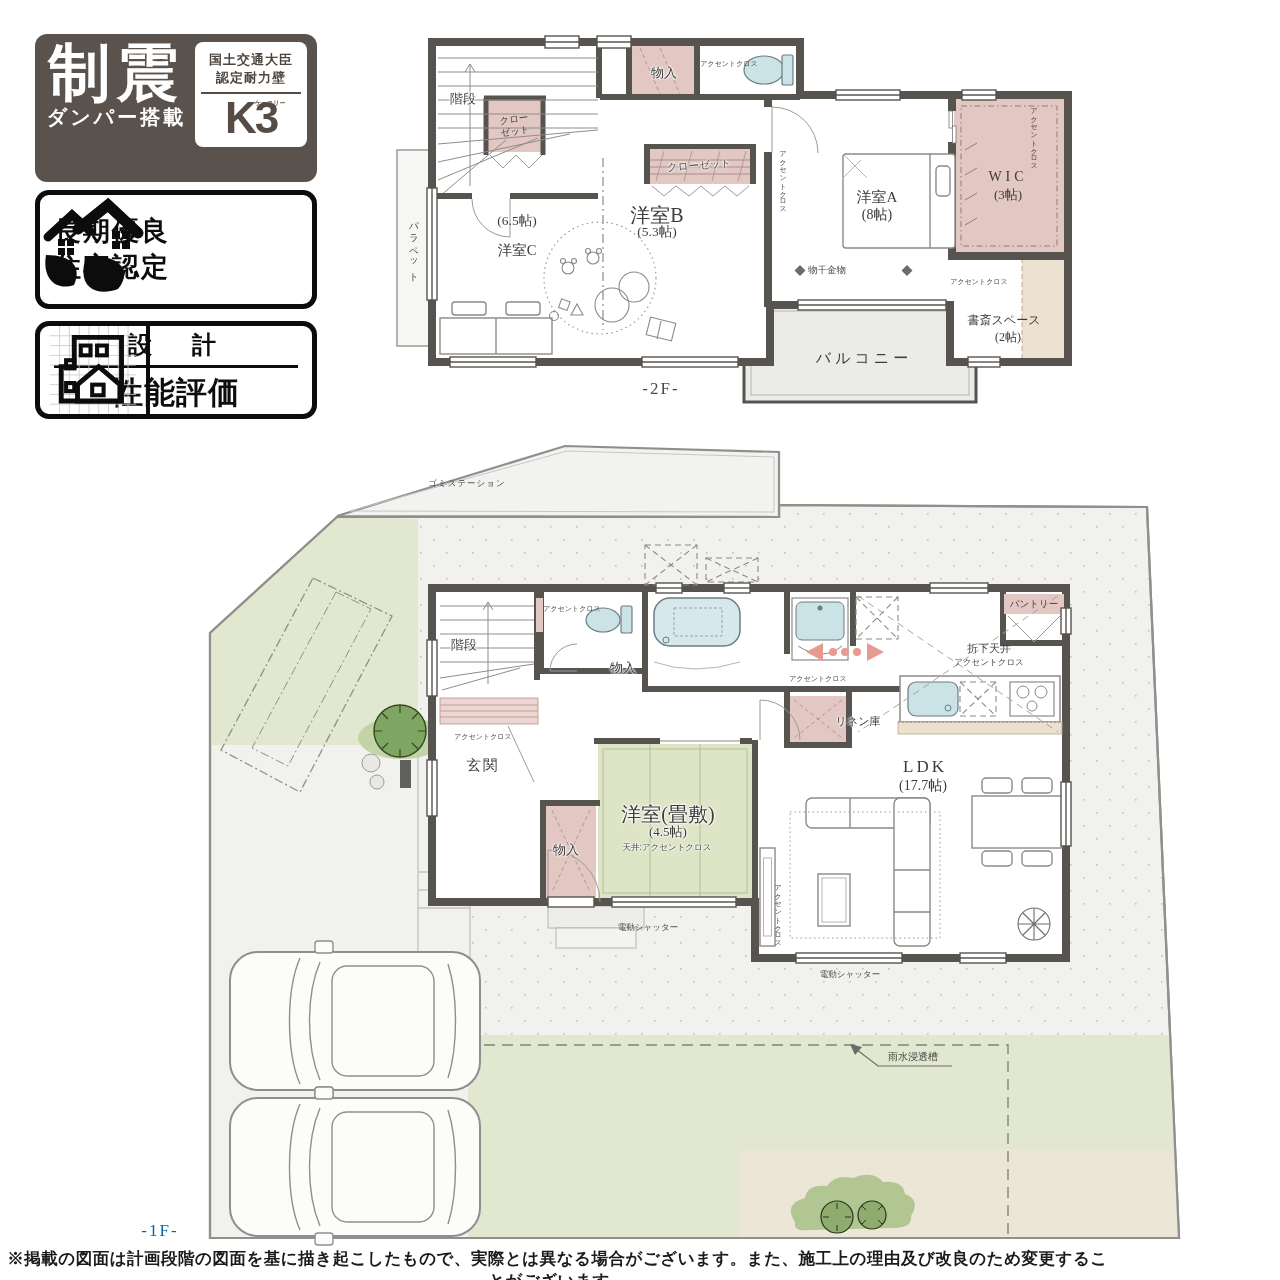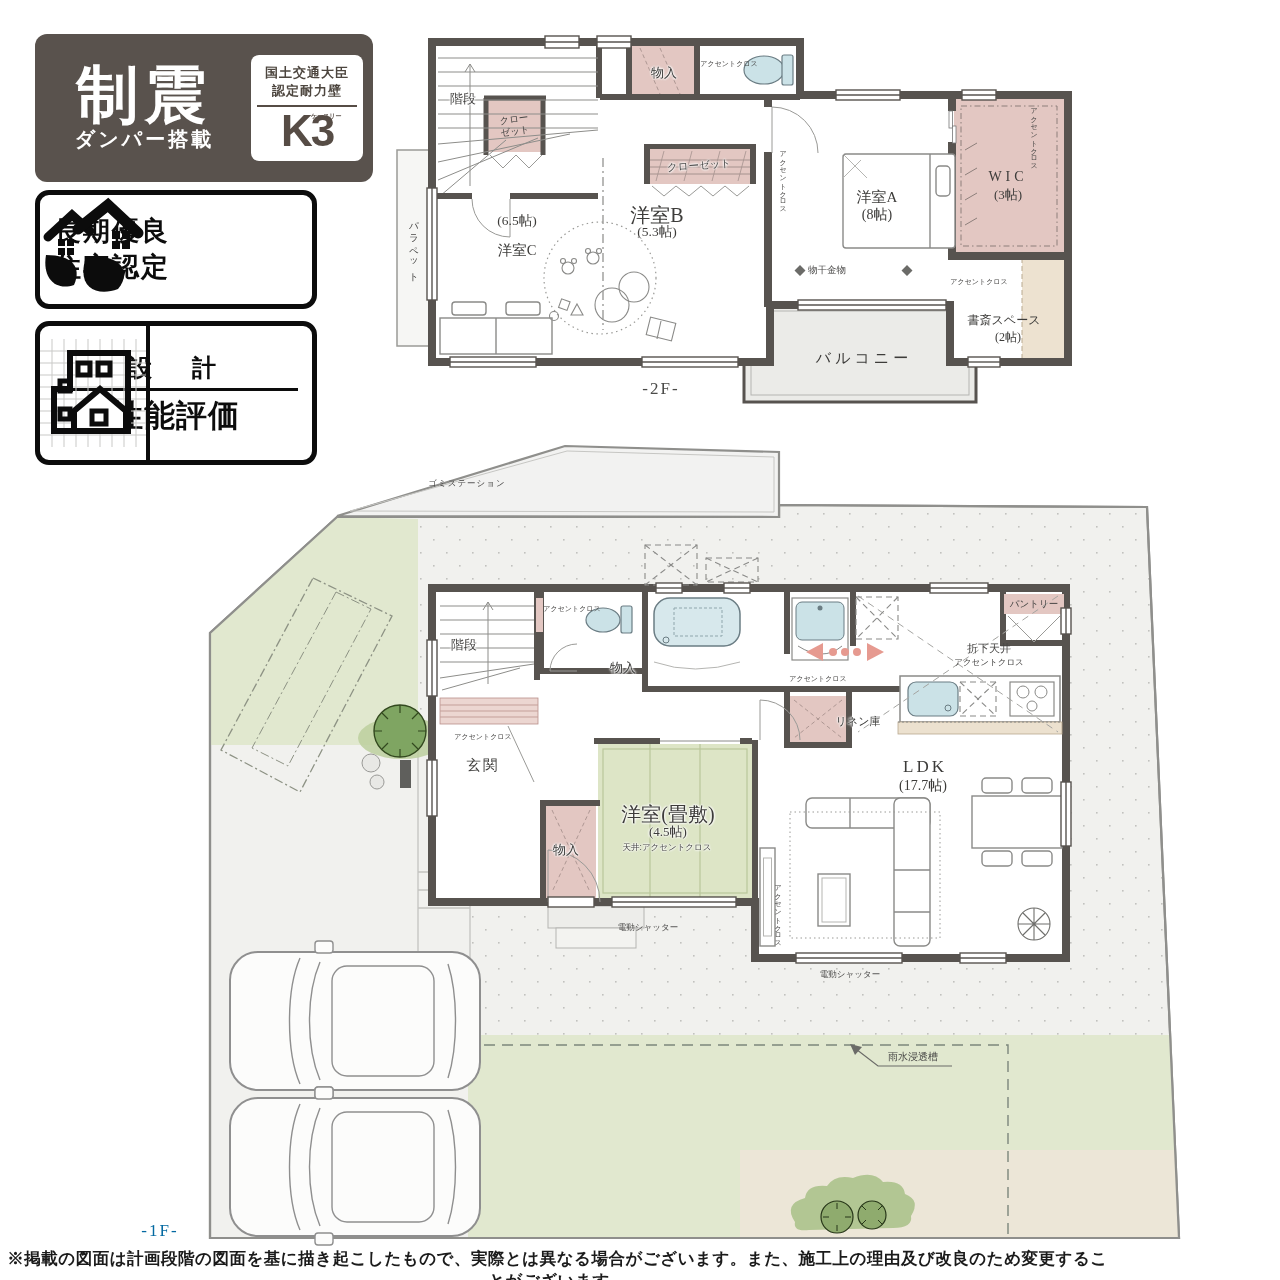--- a/index.html
+++ b/index.html
@@ -1,34 +1,34 @@
 <!DOCTYPE html>
 <html><head>
 <meta charset="utf-8">
 <style>
   html,body{margin:0;padding:0;background:#fff;}
   #canvas{position:relative;width:1280px;height:1280px;background:#fff;overflow:hidden;
           font-family:"Liberation Sans",sans-serif;}
   svg{position:absolute;left:0;top:0;}
   
   .badge{position:absolute;box-sizing:border-box;}
-  #b1{left:35px;top:34px;width:338px;height:148px;background:#59524d;border-radius:12px;
-      display:flex;align-items:center;padding:8px 10px 8px 3px;}
+  #b1{left:35px;top:34px;width:282px;height:148px;background:#59524d;border-radius:12px;
+      display:flex;align-items:flex-start;padding:8px 10px 8px 3px;}
   #b1 .l{flex:1;color:#fff;text-align:center;}
   #b1 .t1{font-family:"Liberation Serif",serif;font-weight:bold;font-size:62px;letter-spacing:6px;line-height:1;}
   #b1 .t2{font-family:"Liberation Serif",serif;font-weight:bold;font-size:20px;letter-spacing:3px;}
   #b1 .r{width:100px;background:#fff;border-radius:8px;padding:9px 6px 6px 6px;text-align:center;}
   #b1 .c1{font-size:13px;font-weight:bold;color:#4d463f;letter-spacing:1px;line-height:1.35;}
   #b1 .k3{border-top:2px solid #564c45;margin-top:6px;padding-top:1px;position:relative;
           font-size:44px;font-weight:bold;color:#564c45;line-height:1.05;letter-spacing:-2px;}
   #b1 .ruby{position:absolute;top:6px;left:54px;font-size:6px;font-weight:bold;color:#564c45;letter-spacing:0;font-style:normal;}
   .wbadge{background:#fff;border:5px solid #0c0c0c;border-radius:14px;display:flex;align-items:center;}
   #b2{left:35px;top:190px;width:282px;height:119px;padding:6px 8px;}
   #b2 .txt{font-size:27px;font-weight:bold;color:#0c0c0c;line-height:1.3;letter-spacing:2px;margin-left:6px;}
-  #b3{left:35px;top:321px;width:282px;height:144px;padding:0;overflow:hidden;}
+  #b3{left:35px;top:321px;width:282px;height:98px;padding:0;overflow:hidden;}
   #b3 .ic{width:106px;height:100%;border-right:4px solid #0c0c0c;flex:0 0 auto;}
   #b3 .tcol{flex:1;text-align:center;padding:4px 6px;}
   #b3 .s1{font-size:24px;font-weight:bold;color:#0c0c0c;letter-spacing:8px;border-bottom:3px solid #0c0c0c;
           padding-bottom:4px;margin:2px 8px 4px 8px;}
   #b3 .s2{font-size:31px;font-weight:bold;color:#0c0c0c;letter-spacing:1px;}
   
   .lb{position:absolute;transform:translate(-50%,-50%);white-space:nowrap;color:#3d3c3a;
       font-family:"Liberation Serif",serif;line-height:1;z-index:5;}
   .sans{font-family:"Liberation Sans",sans-serif;color:#474645;}
   .halo{text-shadow:0 0 2px #fff,0 0 2px #fff,0 0 3px #fff,0 0 3px #fff;}

